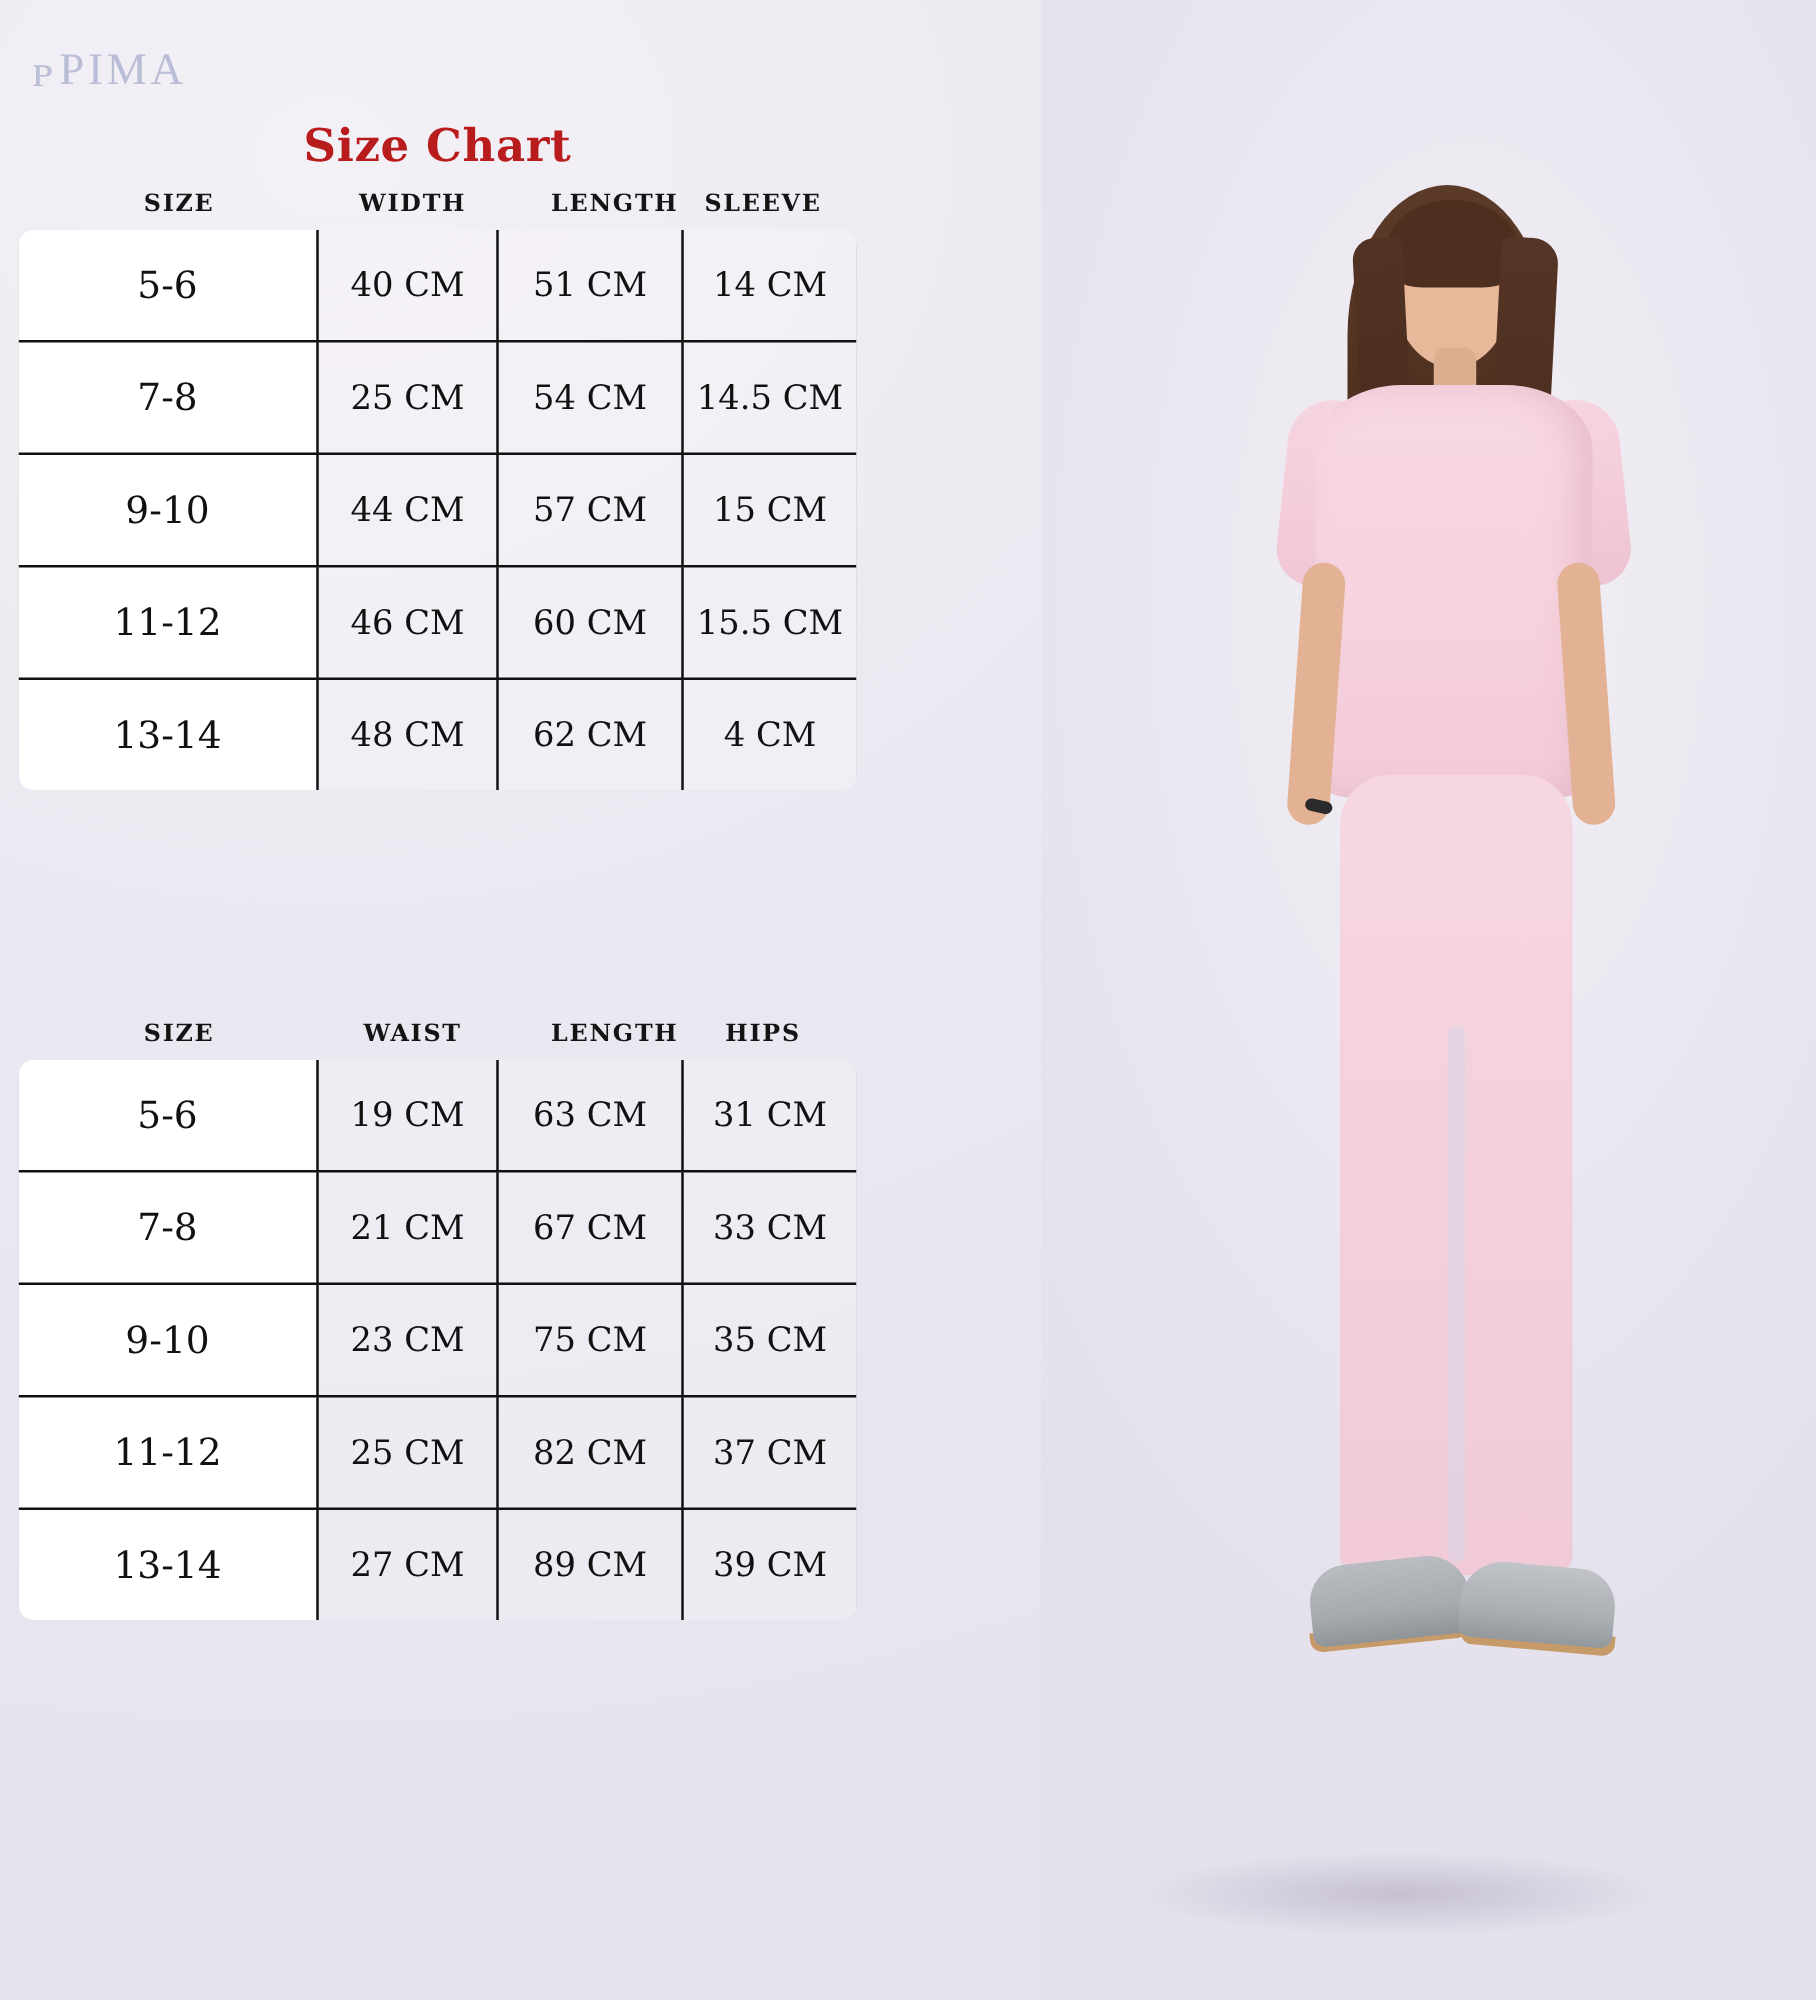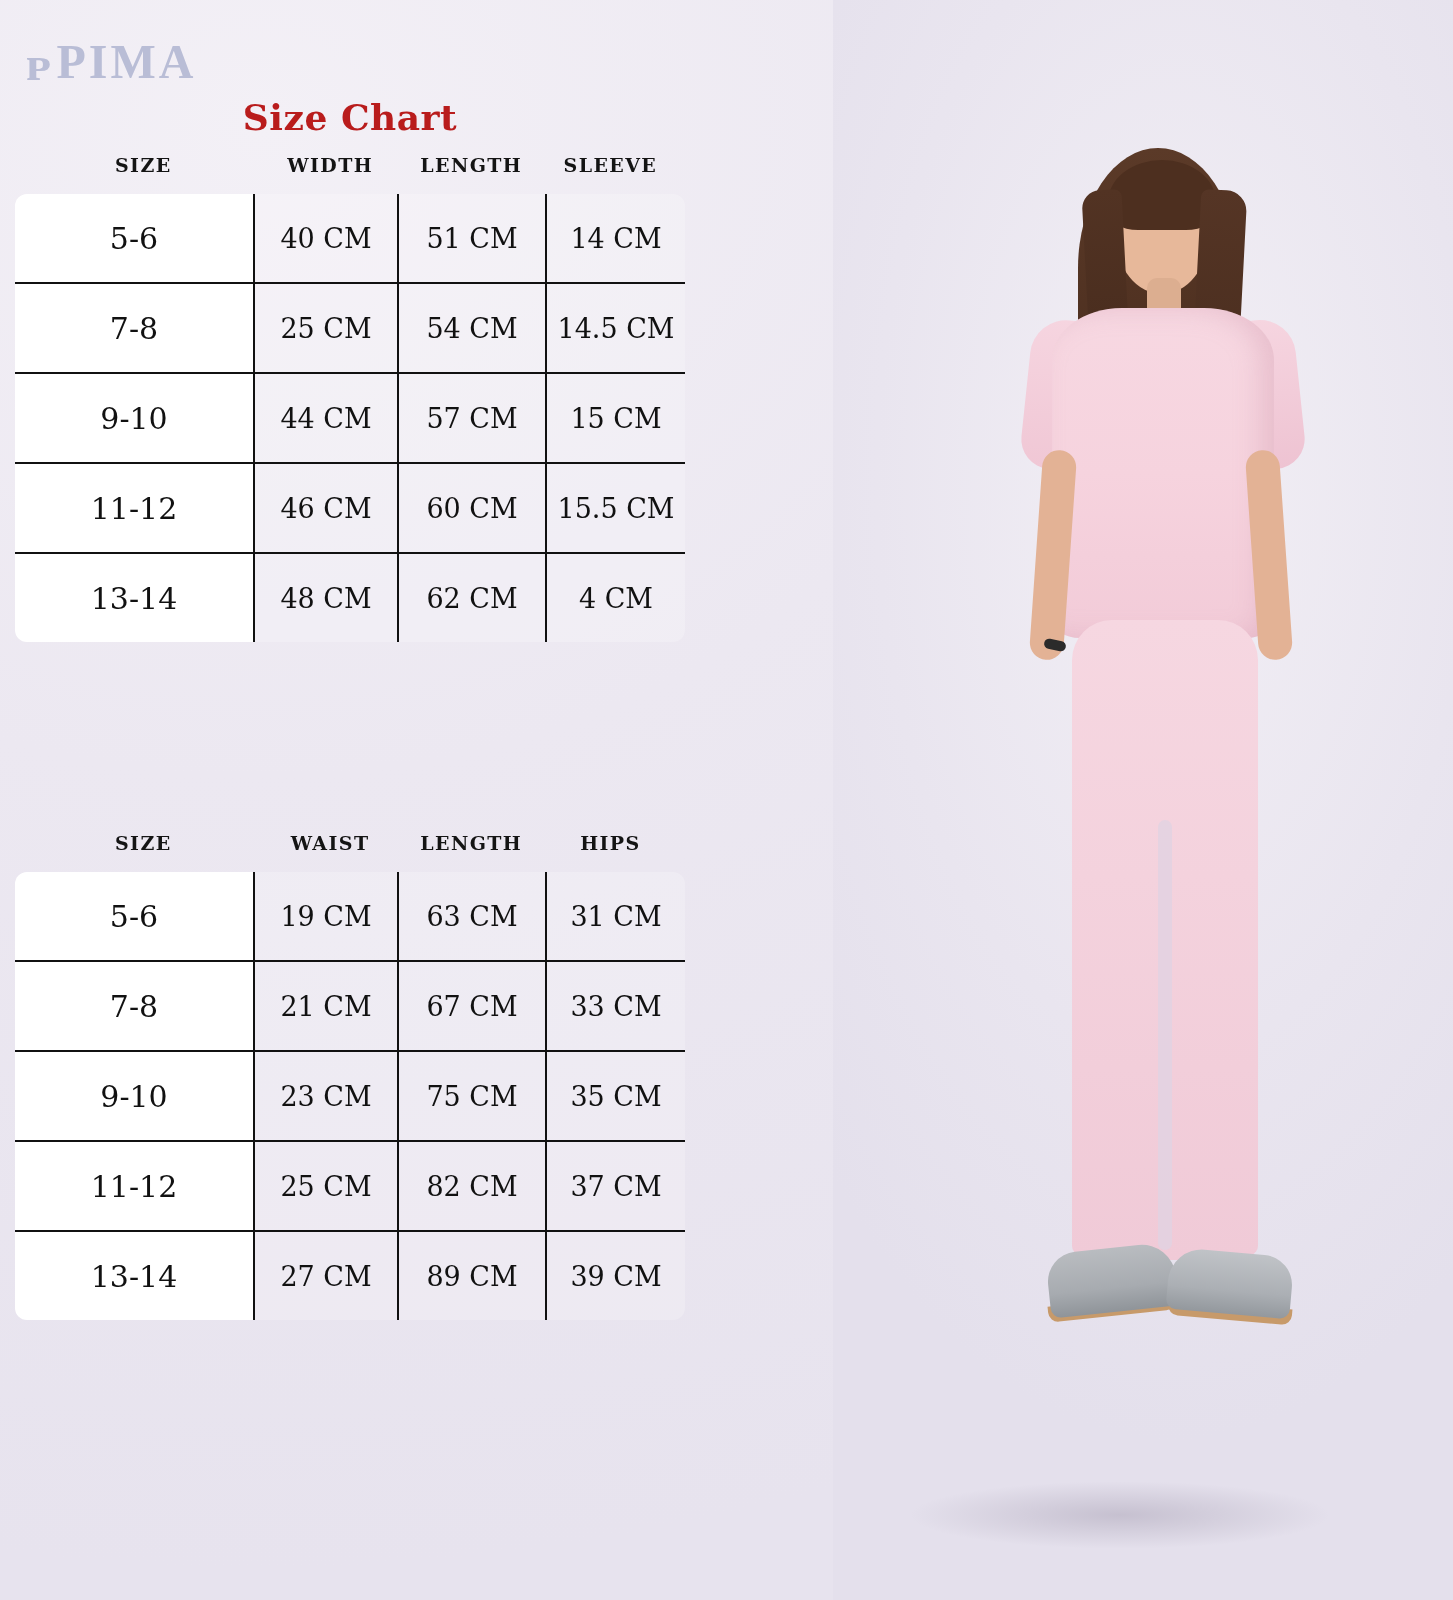--- a/index.html
+++ b/index.html
@@ -37,24 +37,24 @@
     height: 90px;
     background: radial-gradient(closest-side, rgba(120,110,135,0.28), rgba(120,110,135,0) 75%);
   }
 
   
   .brand {
     position: absolute;
     left: 26px;
     top: 34px;
     font-family: "Liberation Serif", serif;
-    font-size: 48px;
+    font-size: 36px;
     letter-spacing: 3px;
     color: #b9bdd6;
-    font-weight: 700;
+    font-weight: 400;
   }
   .brand .mark {
     display: inline-block;
     transform: translateY(2px);
     margin-right: 2px;
     color: #b9bdd6;
   }
 
   
   .chart-block {
@@ -71,35 +71,35 @@
     font-weight: bold;
     font-size: 36px;
     color: #b91c1c;
     margin: 0 0 14px 0;
     letter-spacing: 0.5px;
   }
 
   .head-row {
     display: flex;
     width: 656px;
-    margin: 16px auto;
+    margin: 0 auto;
     padding-left: 4px;
     box-sizing: border-box;
   }
   .head-cell {
     font-family: "DejaVu Serif", serif;
     font-weight: bold;
     font-size: 19px;
     letter-spacing: 1.4px;
     color: #141414;
     text-align: center;
   }
   .head-cell.c0 { width: 236px; }
   .head-cell.c1 { width: 140px; }
-  .head-cell.c2 { width: 144px; }
+  .head-cell.c2 { width: 144px; text-align: right; }
   .head-cell.c3 { width: 136px; }
 
   table.size-table {
     width: 656px;
     margin: 8px auto 0 auto;
     border-collapse: collapse;
     background: transparent;
     border: 2px solid #a3a3a3;
     border-radius: 14px;
     overflow: hidden;

